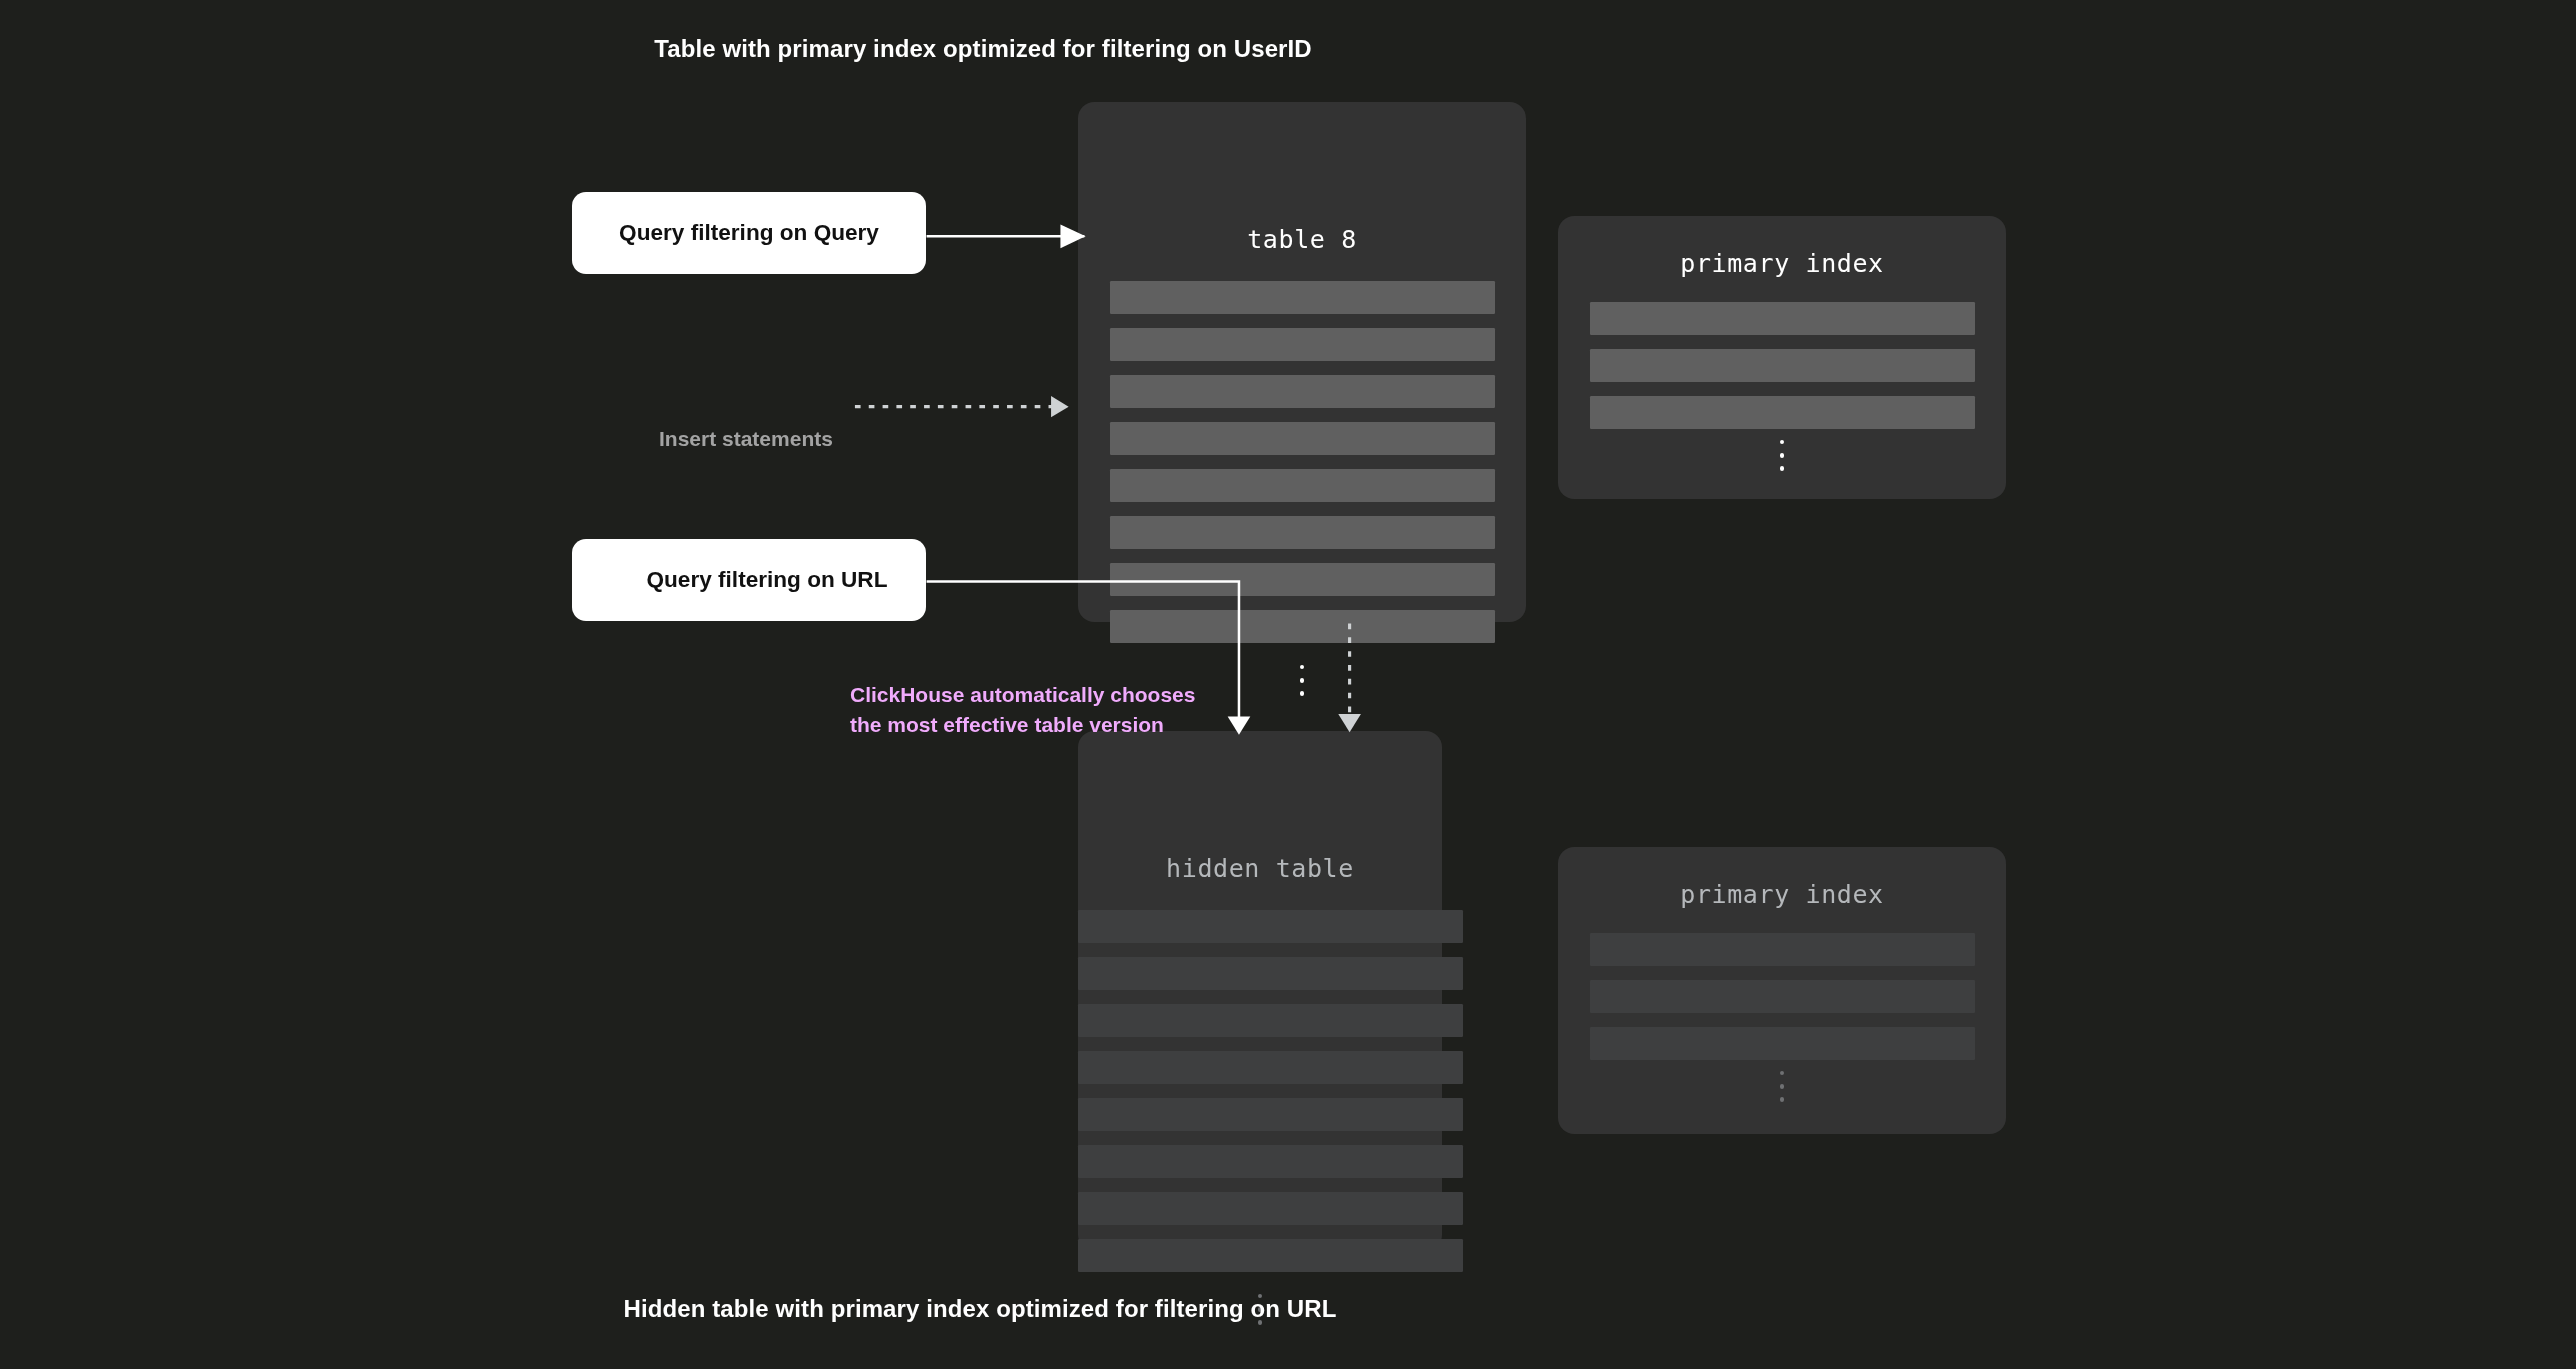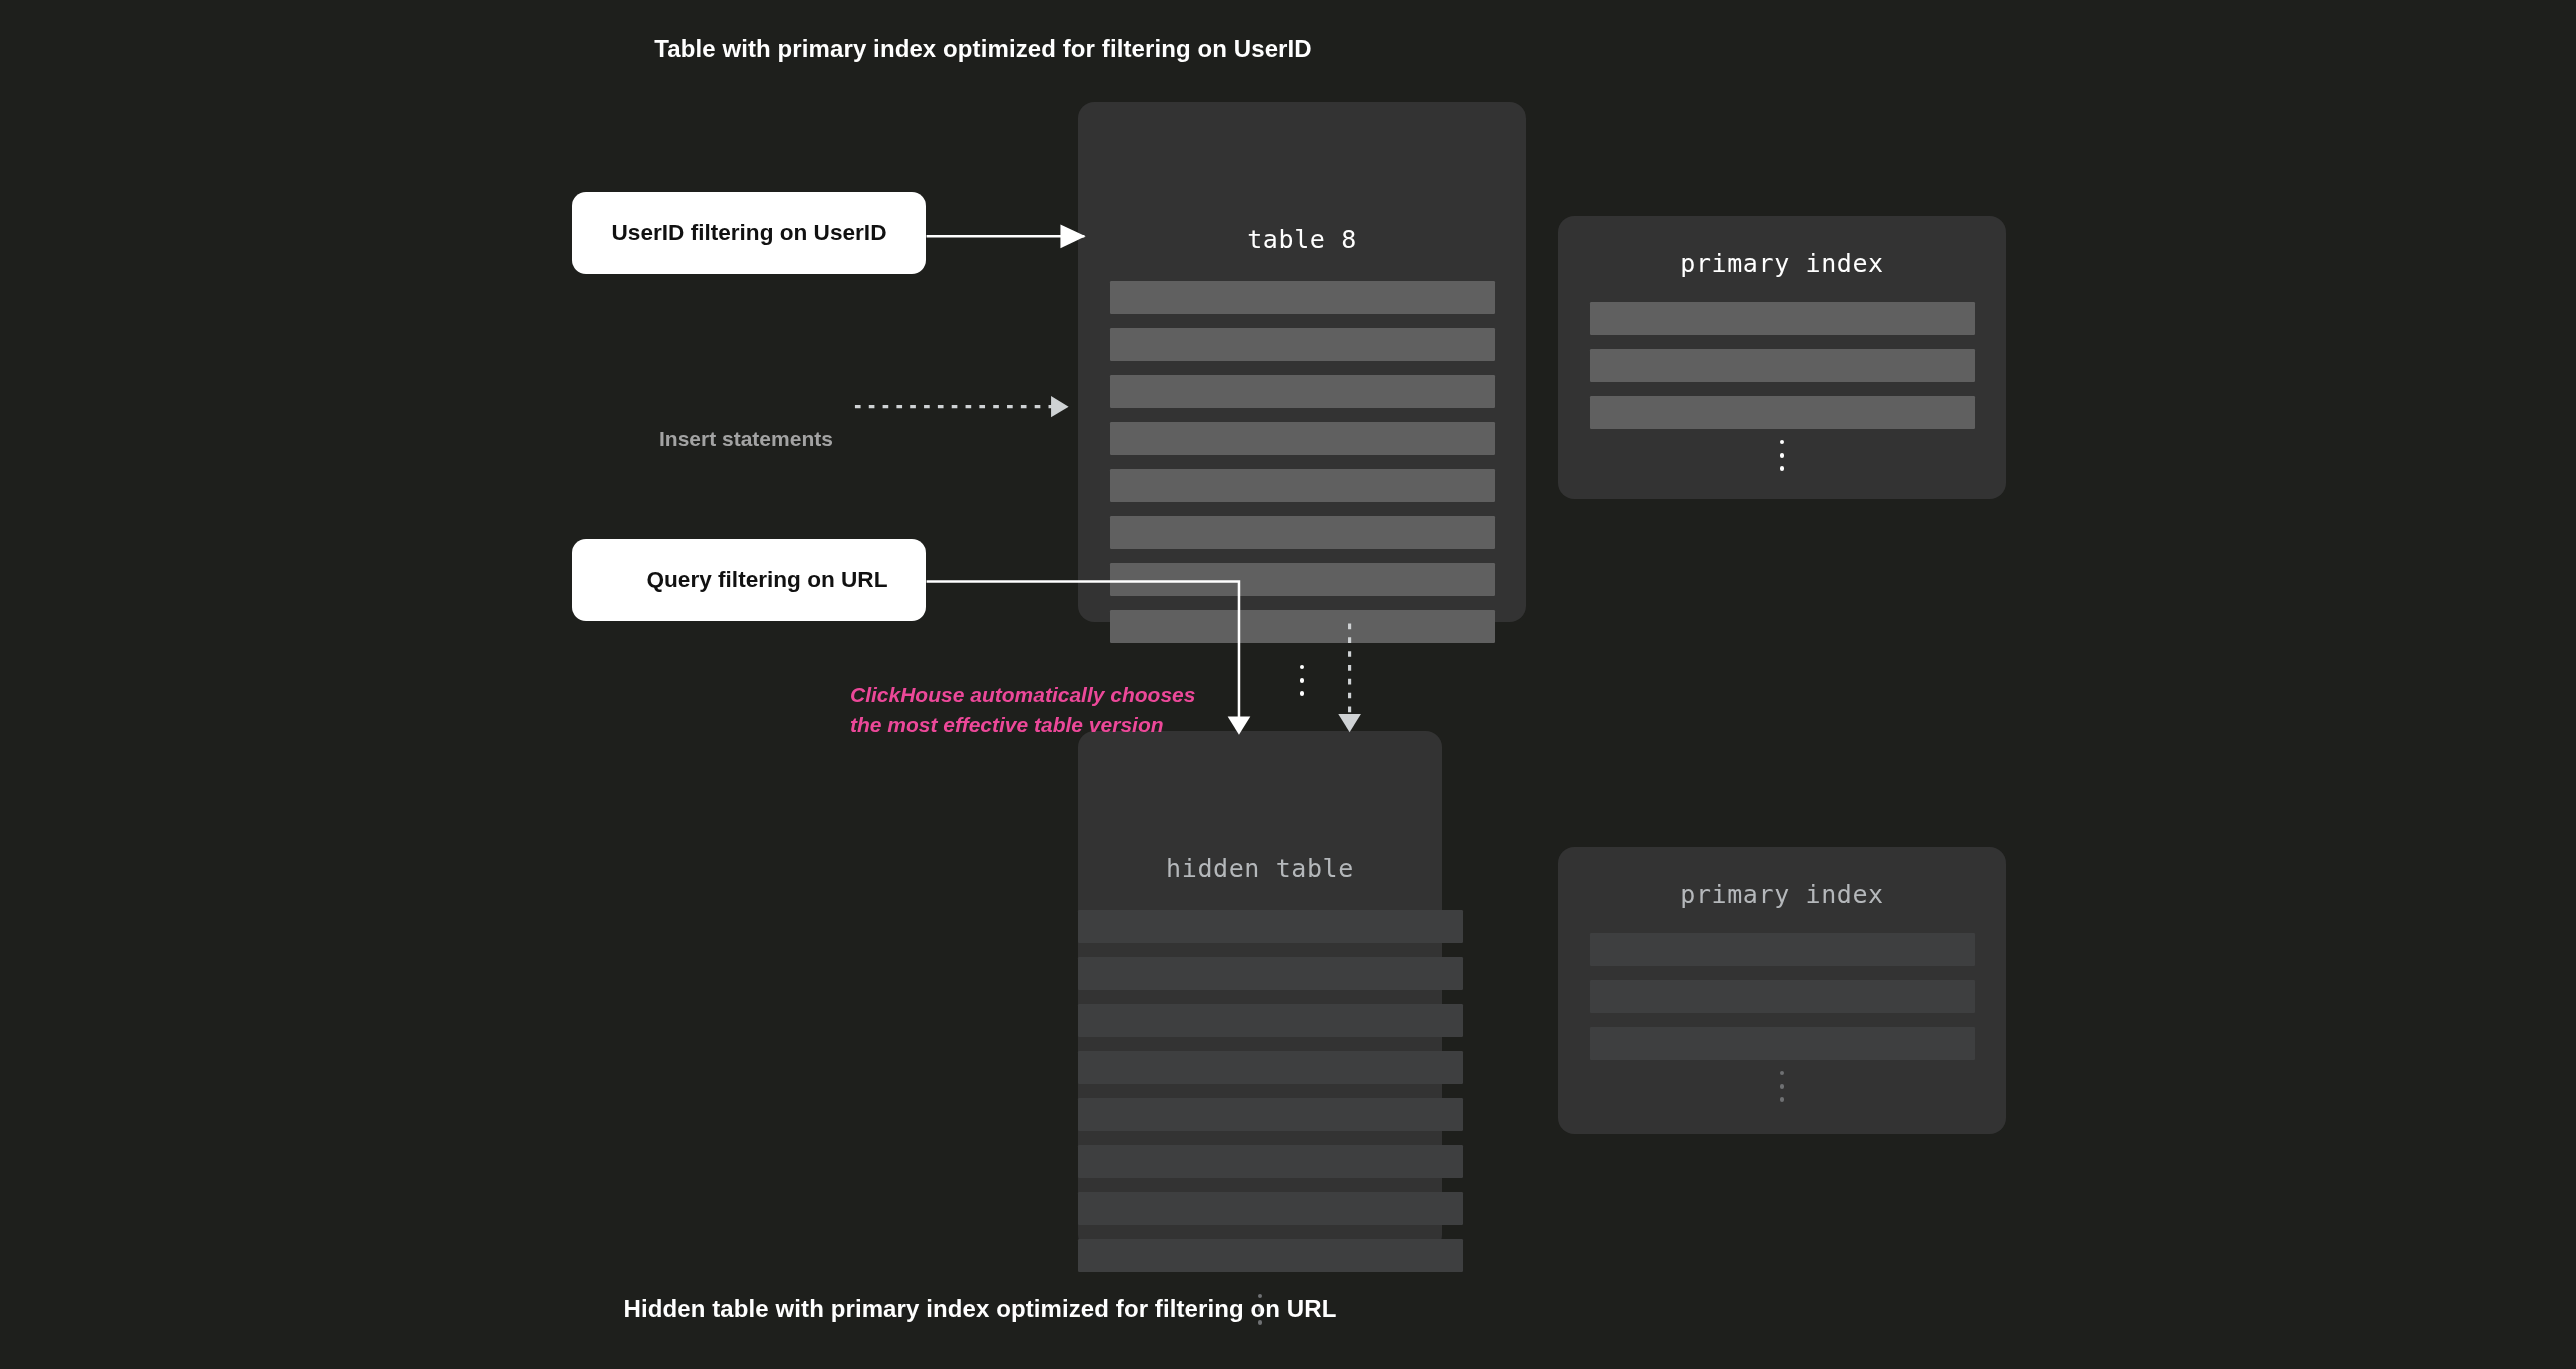--- a/index.html
+++ b/index.html
@@ -103,21 +103,21 @@
 
   
   .label {
     position: absolute;
     font-weight: bold;
     font-size: 21px;
     line-height: 1.42;
     white-space: pre-line;
   }
   .label.gray  { color: #a3a3a3; }
-  .label.white { color: #ec4899; font-style: italic; }
+  .label.white { color: #f0abfc; }
 
   
   #connectors {
     position: absolute;
     left: 0; top: 0;
     width: 2576px;
     height: 1369px;
     pointer-events: none;
   }
 </style>
@@ -218,21 +218,21 @@
       <path d="M1953,1140 L1989,1140 L1971,1169 z" fill="#ffffff"></path>
     </g>
 
     <g>
       <path d="M2147,992 L2147,1140" stroke="#cfd2d4" stroke-width="5" fill="none" stroke-dasharray="9 13" stroke-linecap="butt"></path>
       <path d="M2129,1136 L2165,1136 L2147,1165 z" fill="#cfd2d4"></path>
     </g>
   </svg>
 
   <div class="pill" style="left:572px; top:192px; width:354px; height:82px;">
-    <span>UserID filtering on UserID</span>
+    <span>Query filtering on Query</span>
   </div>
 
   <div class="pill" style="left:572px; top:539px; width:354px; height:82px;padding-left:36px;">
     <span>Query filtering on URL</span>
   </div>
 
   <div class="label gray" style="left:659px; top:394px;">
     <span>Insert statements</span>
   </div>
 

